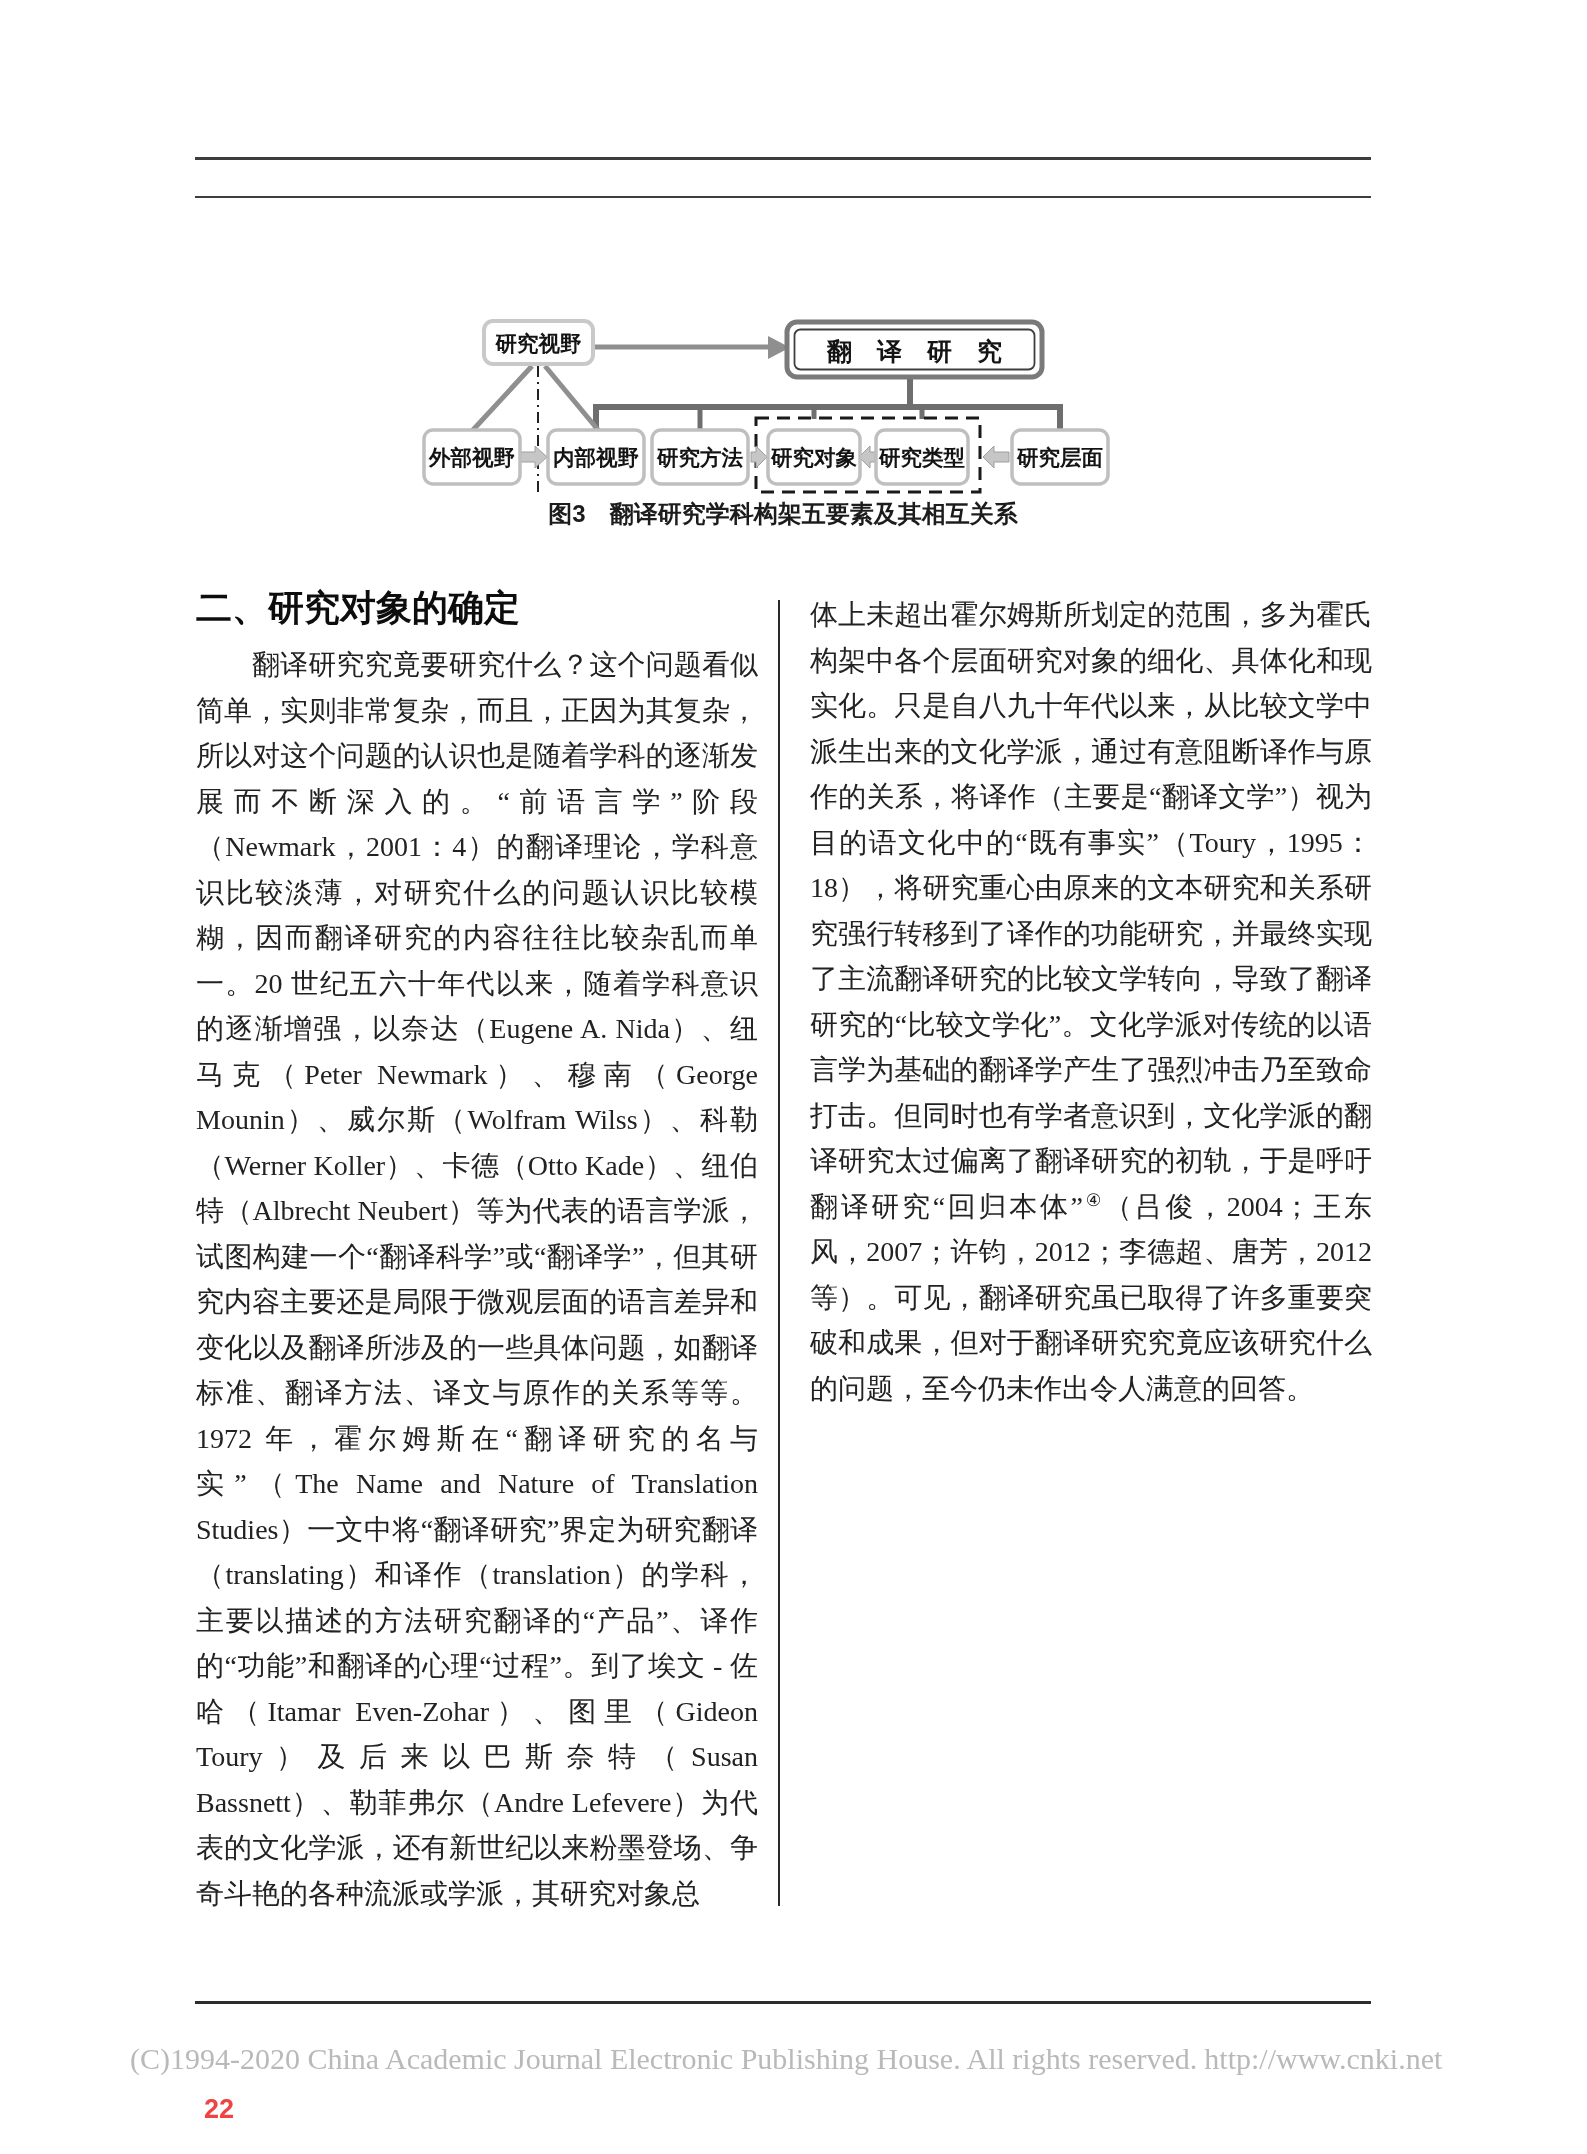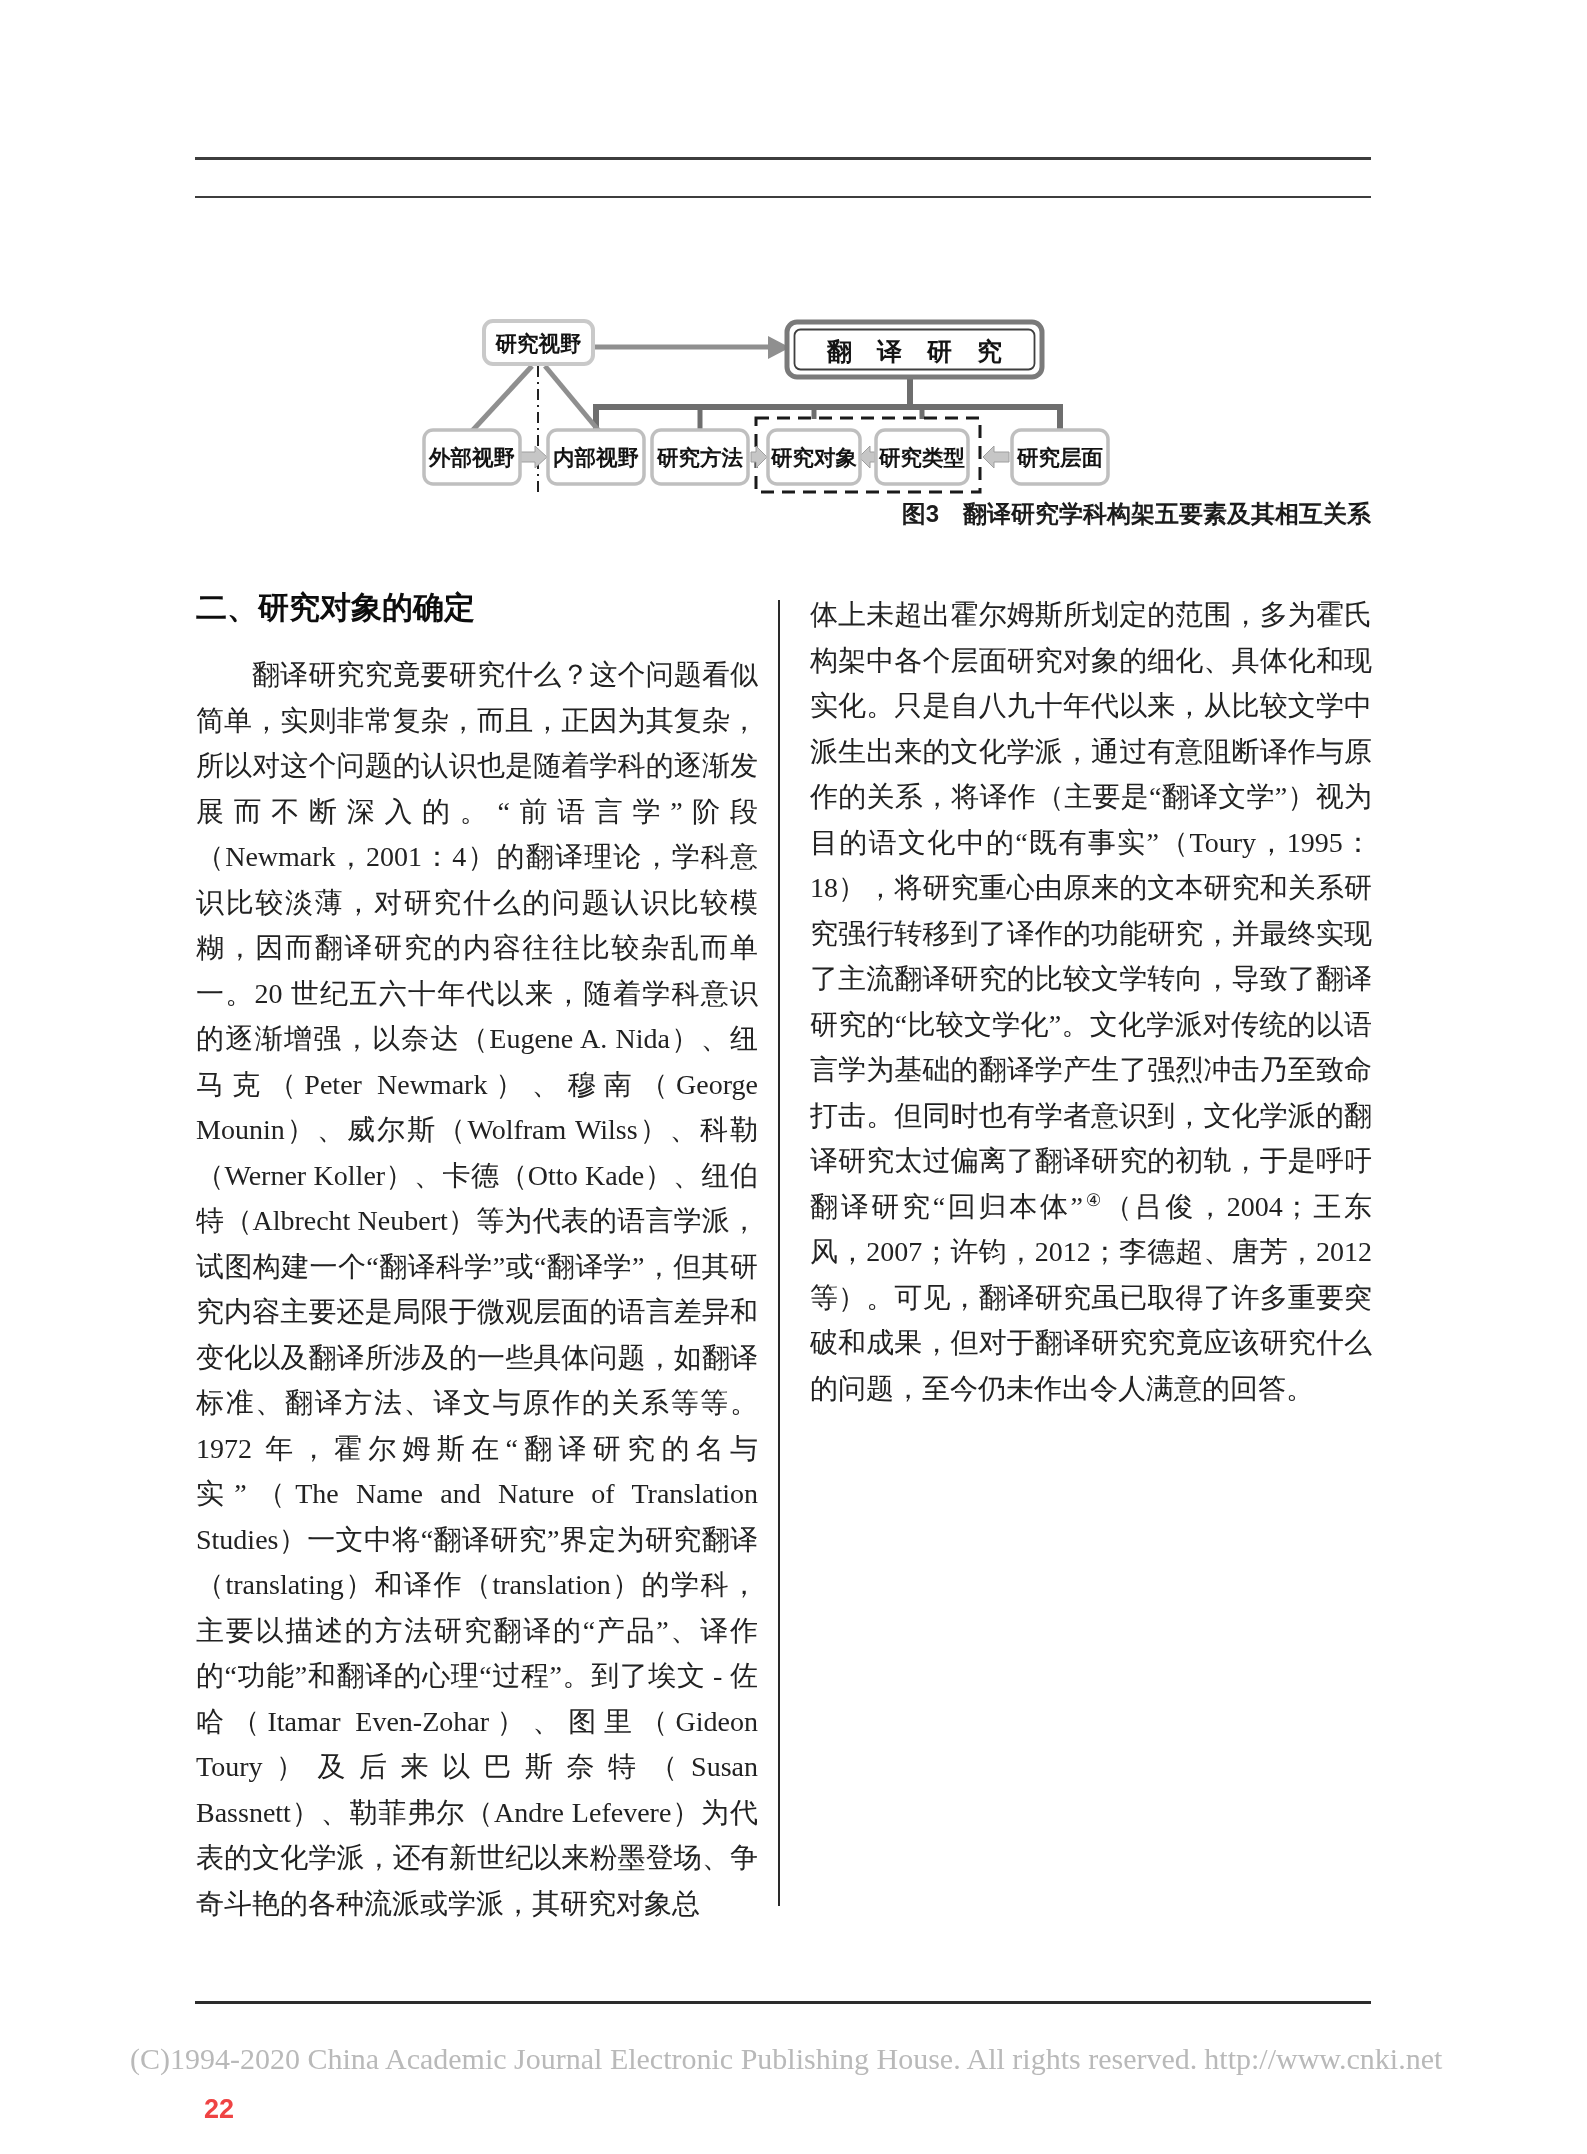--- a/index.html
+++ b/index.html
@@ -32,30 +32,30 @@
   .ntext-main{font-size:25px;}
   .connector{stroke:#6e6e6e; stroke-width:6px; fill:none;}
   .connector-thin{stroke:#6e6e6e; stroke-width:5px; fill:none;}
   .leg{stroke:#8f8f8f; stroke-width:5px; fill:none;}
   .mainarrow{stroke:#8f8f8f; stroke-width:5px; fill:none;}
   .blockarrow{fill:#c6c6c6; stroke:#9e9e9e; stroke-width:1px;}
   .dashdot{stroke:#222; stroke-width:2px; stroke-dasharray:11 5 2 5; fill:none;}
   .dashedrect{fill:none; stroke:#1a1a1a; stroke-width:3px; stroke-dasharray:13 8;}
   .figure-caption{
     position:absolute; left:195px; top:498px; width:1176px; height:32px;
-    text-align:right; font-family:"Liberation Sans","DejaVu Sans",sans-serif;
+    text-align:center; font-family:"Liberation Sans","DejaVu Sans",sans-serif;
     font-weight:bold; font-size:24px; color:#1c1c1c;
   }
   
   .col{position:absolute; width:562px; font-size:28px; line-height:45.5px; text-align:justify; color:#222;}
   .col-left{left:196px; top:588px;}
   .col-right{left:797px; top:592px;margin-left:13px;}
   .section-heading{
-    margin:0 0 24px 0; font-family:"Liberation Sans","DejaVu Sans",sans-serif;
-    font-weight:bold; font-size:31px; line-height:40px; color:#0d0d0d; text-align:left;
+    margin:0 0 14px 0; font-family:"Liberation Sans","DejaVu Sans",sans-serif;
+    font-weight:bold; font-size:36px; line-height:40px; color:#0d0d0d; text-align:left;
   }
   .body-para{margin:0; text-align:justify;}
   .body-para.indent{text-indent:2em;}
   .fn{font-size:0.62em; vertical-align:super; line-height:0;}
   .col-divider{position:absolute; left:778px; top:600px; width:2px; height:1306px; background:#2a2a2a;}
   
   .footer-rule{position:absolute; left:195px; top:2001px; width:1176px; height:3px; background:#2c2c2c;}
   .copyright-row{
     position:absolute; left:130px; top:2042px; width:1292px;
     display:flex; justify-content:space-between; align-items:baseline;

